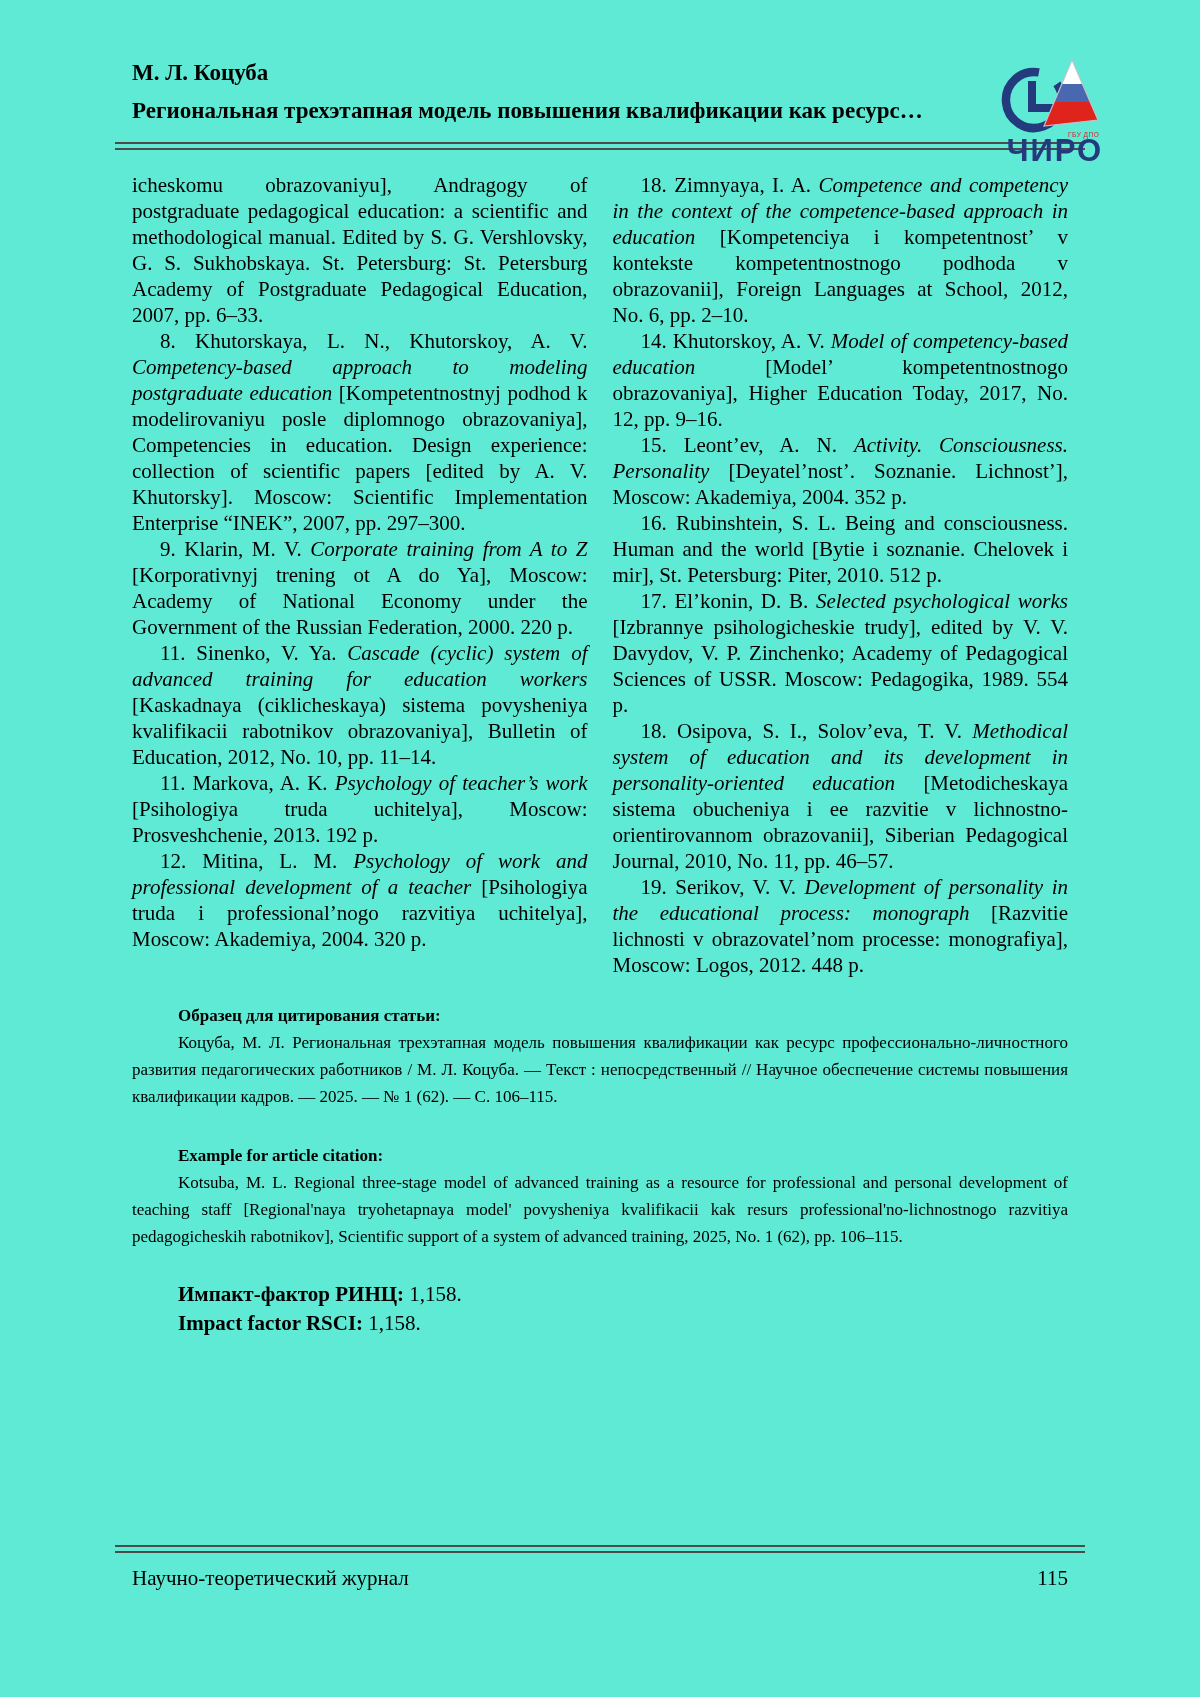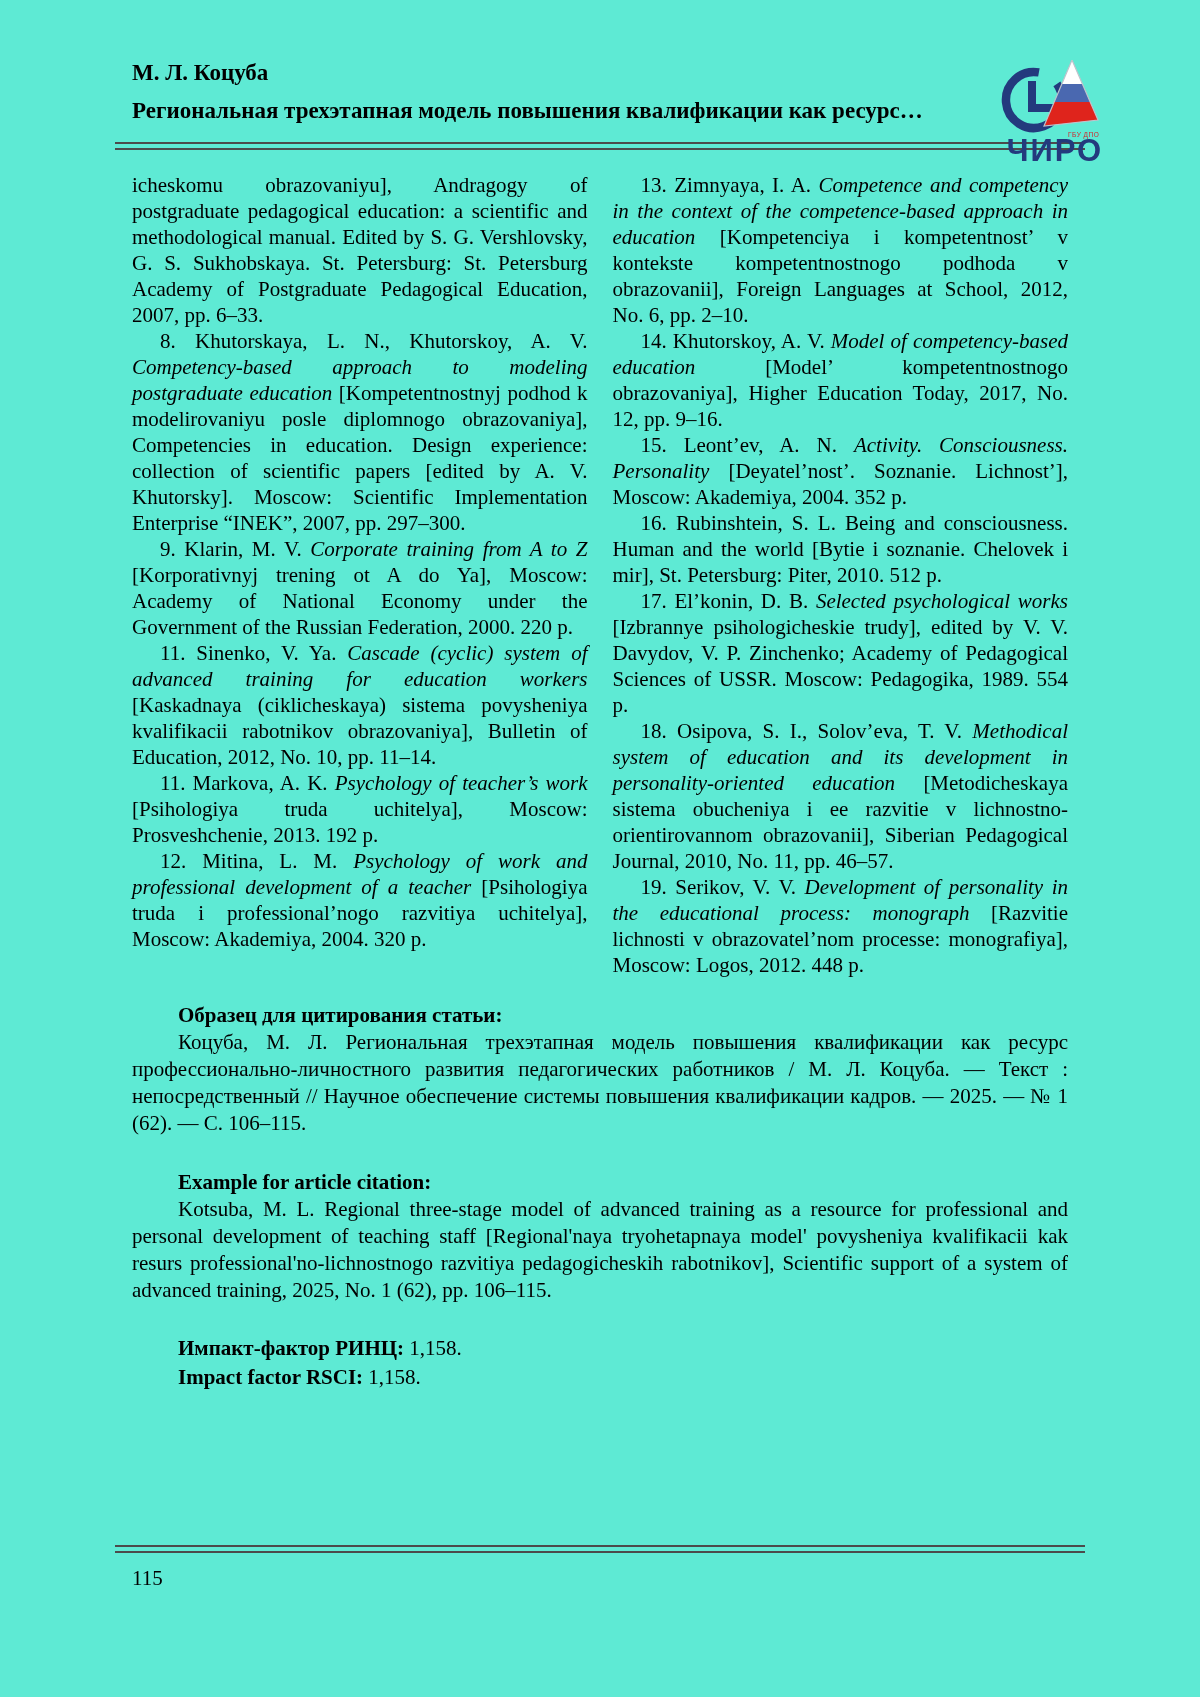--- a/index.html
+++ b/index.html
@@ -28,21 +28,21 @@
     display:flex;gap:25px;
     margin-top:22px;
     font-size:21px;line-height:26px;
     text-align:justify;
   }
   .col{flex:1 1 0;min-width:0;}
   p.ref{margin:0;text-indent:28px;}
   p.ref.cont{text-indent:0;}
   .it{font-style:italic;}
   
-  .cite-block{margin-top:24px;font-size:21px;line-height:27px;}
+  .cite-block{margin-top:24px;font-size:17px;line-height:27px;}
   .cite-block.en{margin-top:32px;}
   .cite-heading{font-weight:bold;margin:0 0 0 46px;}
   .cite-text{margin:0;text-align:justify;text-indent:46px;}
   
   .impact{margin:30px 0 0 46px;font-size:21px;line-height:29px;}
   .impact p{margin:0;}
   .impact .lbl{font-weight:bold;}
   
   .footer-rule{
     position:absolute;top:1545px;left:115px;right:115px;height:4px;
@@ -94,21 +94,21 @@
   <div class="columns">
     <div class="col refs-col">
         <p class="ref cont"><span>icheskomu obrazovaniyu], Andragogy of postgraduate pedagogical education: a scientific and methodological manual. Edited by S. G. Vershlovsky, G. S. Sukhobskaya. St. Petersburg: St. Petersburg Academy of Postgraduate Pedagogical Education, 2007, pp. 6–33.</span></p>
         <p class="ref"><span>8. Khutorskaya, L. N., Khutorskoy, A. V. </span><span class="it">Competency-based approach to modeling postgraduate education</span><span> [Kompetentnostnyj podhod k modelirovaniyu posle diplomnogo obrazovaniya], Competencies in education. Design experience: collection of scientific papers [edited by A. V. Khutorsky]. Moscow: Scientific Implementation Enterprise “INEK”, 2007, pp. 297–300.</span></p>
         <p class="ref"><span>9. Klarin, M. V. </span><span class="it">Corporate training from A to Z</span><span> [Korporativnyj trening ot A do Ya], Moscow: Academy of National Economy under the Government of the Russian Federation, 2000. 220 p.</span></p>
         <p class="ref"><span>11. Sinenko, V. Ya. </span><span class="it">Cascade (cyclic) system of advanced training for education workers</span><span> [Kaskadnaya (ciklicheskaya) sistema povysheniya kvalifikacii rabotnikov obrazovaniya], Bulletin of Education, 2012, No. 10, pp. 11–14.</span></p>
         <p class="ref"><span>11. Markova, A. K. </span><span class="it">Psychology of teacher’s work</span><span> [Psihologiya truda uchitelya], Moscow: Prosveshchenie, 2013. 192 p.</span></p>
         <p class="ref"><span>12. Mitina, L. M. </span><span class="it">Psychology of work and professional development of a teacher</span><span> [Psihologiya truda i professional’nogo razvitiya uchitelya], Moscow: Akademiya, 2004. 320 p.</span></p>
       </div>
     <div class="col refs-col">
-        <p class="ref"><span>13. Zimnyaya, I. A. </span><span class="it">Competence and competency in the context of the competence-based approach in education</span><span> [Kompetenciya i kompetentnost’ v kontekste kompetentnostnogo podhoda v obrazovanii], Foreign Languages at School, 2012, No. 6, pp. 2–10.</span></p>
+        <p class="ref"><span>18. Zimnyaya, I. A. </span><span class="it">Competence and competency in the context of the competence-based approach in education</span><span> [Kompetenciya i kompetentnost’ v kontekste kompetentnostnogo podhoda v obrazovanii], Foreign Languages at School, 2012, No. 6, pp. 2–10.</span></p>
         <p class="ref"><span>14. Khutorskoy, A. V. </span><span class="it">Model of competency-based education</span><span> [Model’ kompetentnostnogo obrazovaniya], Higher Education Today, 2017, No. 12, pp. 9–16.</span></p>
         <p class="ref"><span>15. Leont’ev, A. N. </span><span class="it">Activity. Consciousness. Personality</span><span> [Deyatel’nost’. Soznanie. Lichnost’], Moscow: Akademiya, 2004. 352 p.</span></p>
         <p class="ref"><span>16. Rubinshtein, S. L. Being and consciousness. Human and the world [Bytie i soznanie. Chelovek i mir], St. Petersburg: Piter, 2010. 512 p.</span></p>
         <p class="ref"><span>17. El’konin, D. B. </span><span class="it">Selected psychological works</span><span> [Izbrannye psihologicheskie trudy], edited by V. V. Davydov, V. P. Zinchenko; Academy of Pedagogical Sciences of USSR. Moscow: Pedagogika, 1989. 554 p.</span></p>
         <p class="ref"><span>18. Osipova, S. I., Solov’eva, T. V. </span><span class="it">Methodical system of education and its development in personality-oriented education</span><span> [Metodicheskaya sistema obucheniya i ee razvitie v lichnostno-orientirovannom obrazovanii], Siberian Pedagogical Journal, 2010, No. 11, pp. 46–57.</span></p>
         <p class="ref"><span>19. Serikov, V. V. </span><span class="it">Development of personality in the educational process: monograph</span><span> [Razvitie lichnosti v obrazovatel’nom processe: monografiya], Moscow: Logos, 2012. 448 p.</span></p>
       </div>
   </div>
 
   <div class="cite-block ru">
@@ -121,16 +121,17 @@
     <p class="cite-text">Kotsuba, M. L. Regional three-stage model of advanced training as a resource for professional and personal development of teaching staff [Regional'naya tryohetapnaya model' povysheniya kvalifikacii kak resurs professional'no-lichnostnogo razvitiya pedagogicheskih rabotnikov], Scientific support of a system of advanced training, 2025, No. 1 (62), pp. 106–115.</p>
   </div>
 
   <div class="impact">
     <p><span class="lbl">Импакт-фактор РИНЦ:</span><span> 1,158.</span></p>
     <p><span class="lbl">Impact factor RSCI:</span><span> 1,158.</span></p>
   </div>
 
   <div class="footer-rule"></div>
   <div class="footer">
+    <span class="f-left">Научно-теоретический журнал</span>
     <span class="f-center">115</span>
   </div>
 
 </div>
 
 </body></html>

